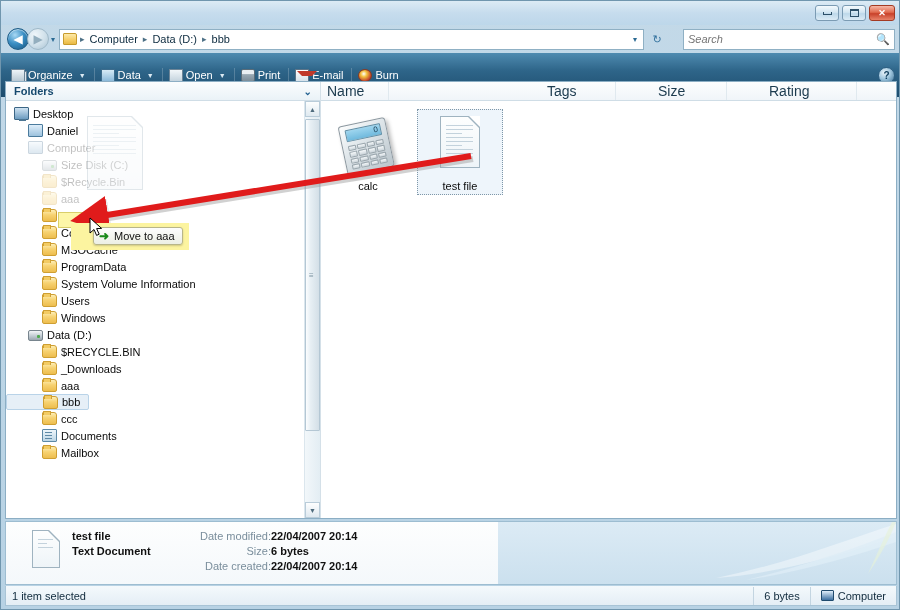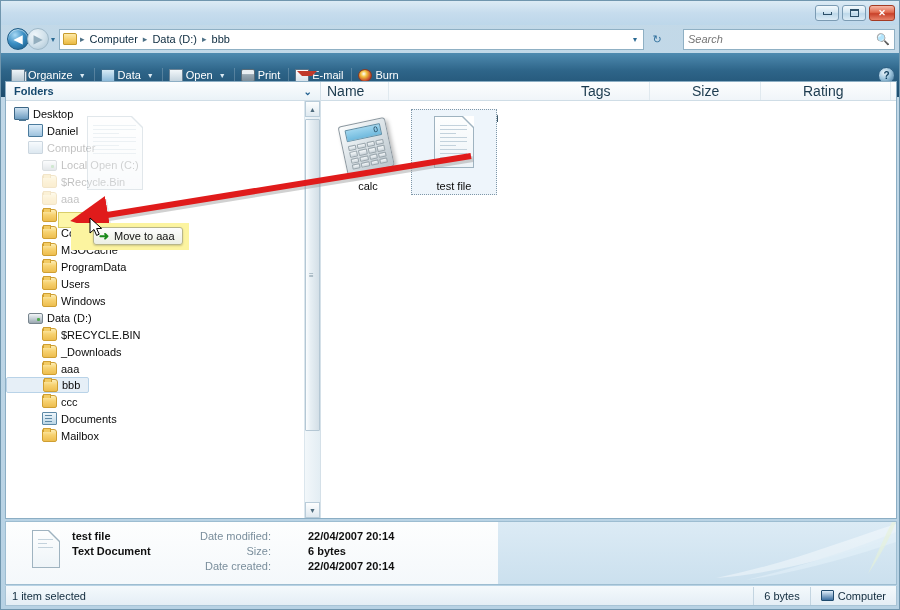--- a/index.html
+++ b/index.html
@@ -184,21 +184,21 @@
   #listpane { flex: 1; display: flex; flex-direction: column; background: #fff; }
   #colhdr {
     height: 19px; flex: 0 0 19px; display: flex;
     background: linear-gradient(180deg,#fdfefe 0%,#f0f5f9 100%);
     border-bottom: 1px solid #cfdde6; font-size: 14px; color: #1b3a4e; gap: 36px;
   }
   .col {
     display: flex; align-items: center; padding-left: 6px;
     border-right: 1px solid #e0e9ef; white-space: nowrap;
   }
-  #filearea { flex: 1; position: relative; padding: 8px 4px; display: flex; align-items: flex-start; }
+  #filearea { flex: 1; position: relative; padding: 8px 4px; display: flex; gap: 6px; align-items: flex-start; }
   .fitem {
     width: 86px; padding: 4px 2px 3px; text-align: center;
     display: flex; flex-direction: column; align-items: center; gap: 3px;
     font-size: 11px; color: #0a0a0a;
   }
   .fitem.selected { background: #eef5fb; outline: 1px dotted #7f97a8; outline-offset: -1px; }
   .fthumb { width: 64px; height: 64px; position: relative; }
 
   
   .calcicon { width: 64px; height: 64px; position: relative; transform: rotate(-12deg); }
@@ -276,23 +276,23 @@
     background: linear-gradient(180deg,#fdfefe 0%,#f4f8fb 100%);
     display: flex; padding: 8px 0 0 26px; gap: 10px;
   }
   .dthumb { width: 30px; height: 40px; position: relative; }
   .dthumb .doc { left: 0; top: 0; width: 28px; height: 38px; }
   .dcols { display: flex; gap: 14px; font-size: 11px; }
   .dleft { display: flex; flex-direction: column; gap: 3px; width: 105px; }
   .dname { font-weight: bold; color: #101010; }
   .dtype { font-weight: bold; color: #101010; }
   .dright { display: flex; flex-direction: column; gap: 3px; }
-  .drow { display: flex; gap: 5px; }
+  .drow { display: flex; }
   .dlabel { color: #7a8e9c; text-align: right; width: 80px; }
-  .dvalue { color: #101010; font-weight: bold; margin-left: 32px; }
+  .dvalue { color: #101010; font-weight: bold; }
   #swoosh { position: absolute; right: 0; top: 0; width: 300px; height: 64px; opacity: .55; }
 
   
   #statusbar {
     position: absolute; left: 4px; top: 585px; width: 892px; height: 20px;
     background: linear-gradient(180deg,#f4f9fc 0%,#e4eef5 100%);
     border: 1px solid #a8c4d6; border-top: none;
     display: flex; align-items: center; font-size: 11px; color: #102a3c;
   }
   .stleft { padding-left: 6px; }
@@ -407,21 +407,21 @@
             <div class="trow tindent1">
               <span class="ticon ic-user"></span>
               <span>Daniel</span>
             </div>
             <div class="trow tindent1 faded">
               <span class="ticon ic-computer"></span>
               <span>Computer</span>
             </div>
             <div class="trow tindent2 faded">
               <span class="ticon ic-drive"></span>
-              <span>Local Open (C:)</span>
+              <span>Size Disk (C:)</span>
             </div>
             <div class="trow tindent2 faded">
               <span class="ticon ic-folder"></span>
               <span>$Recycle.Bin</span>
             </div>
             <div class="trow tindent2 faded">
               <span class="ticon ic-folder"></span>
               <span>aaa</span>
             </div>
             <div class="trow tindent2">
@@ -432,20 +432,24 @@
               <span class="ticon ic-folder"></span>
               <span>Config.Msi</span>
             </div>
             <div class="trow tindent2">
               <span class="ticon ic-folder"></span>
               <span>MSOCache</span>
             </div>
             <div class="trow tindent2">
               <span class="ticon ic-folder"></span>
               <span>ProgramData</span>
+            </div>
+            <div class="trow tindent2">
+              <span class="ticon ic-folder"></span>
+              <span>System Volume Information</span>
             </div>
             <div class="trow tindent2">
               <span class="ticon ic-folder"></span>
               <span>Users</span>
             </div>
             <div class="trow tindent2">
               <span class="ticon ic-folder"></span>
               <span>Windows</span>
             </div>
             <div class="trow tindent1">
@@ -498,21 +502,21 @@
     </div>
 
     <div id="listpane">
       <div id="colhdr">
           <div class="col" style="width: 68px;">
             <span>Name</span>
           </div>
           <div class="col" style="width: 80px; margin-top: 35px;">
             <span>Date taken</span>
           </div>
-          <div class="col" style="width: 75px; margin-left: 34px;">
+          <div class="col" style="width: 75px;">
             <span>Tags</span>
           </div>
           <div class="col" style="width: 75px;">
             <span>Size</span>
           </div>
           <div class="col" style="width: 94px;">
             <span>Rating</span>
           </div>
         </div>
       <div id="filearea">

